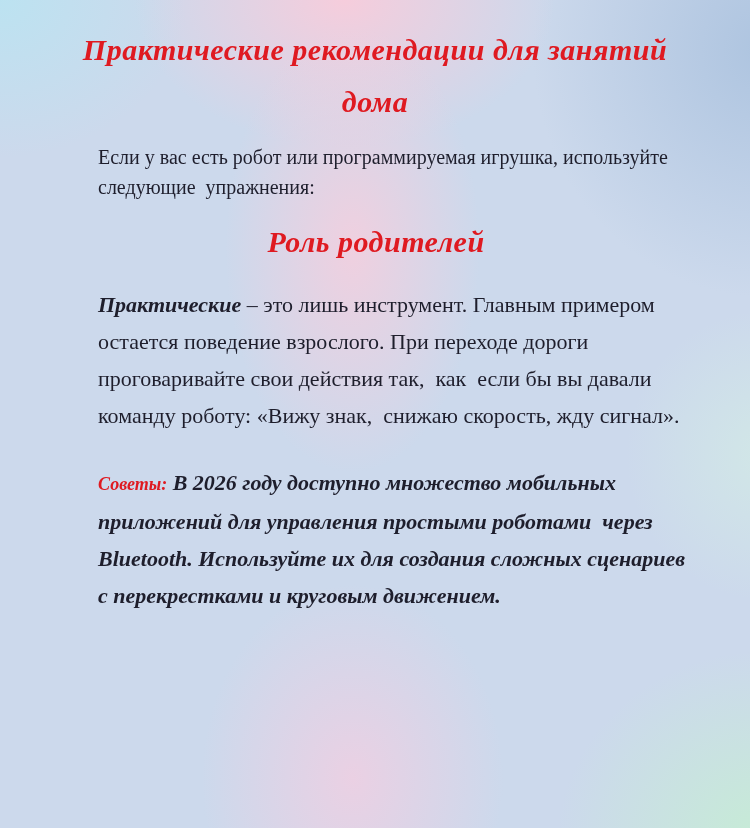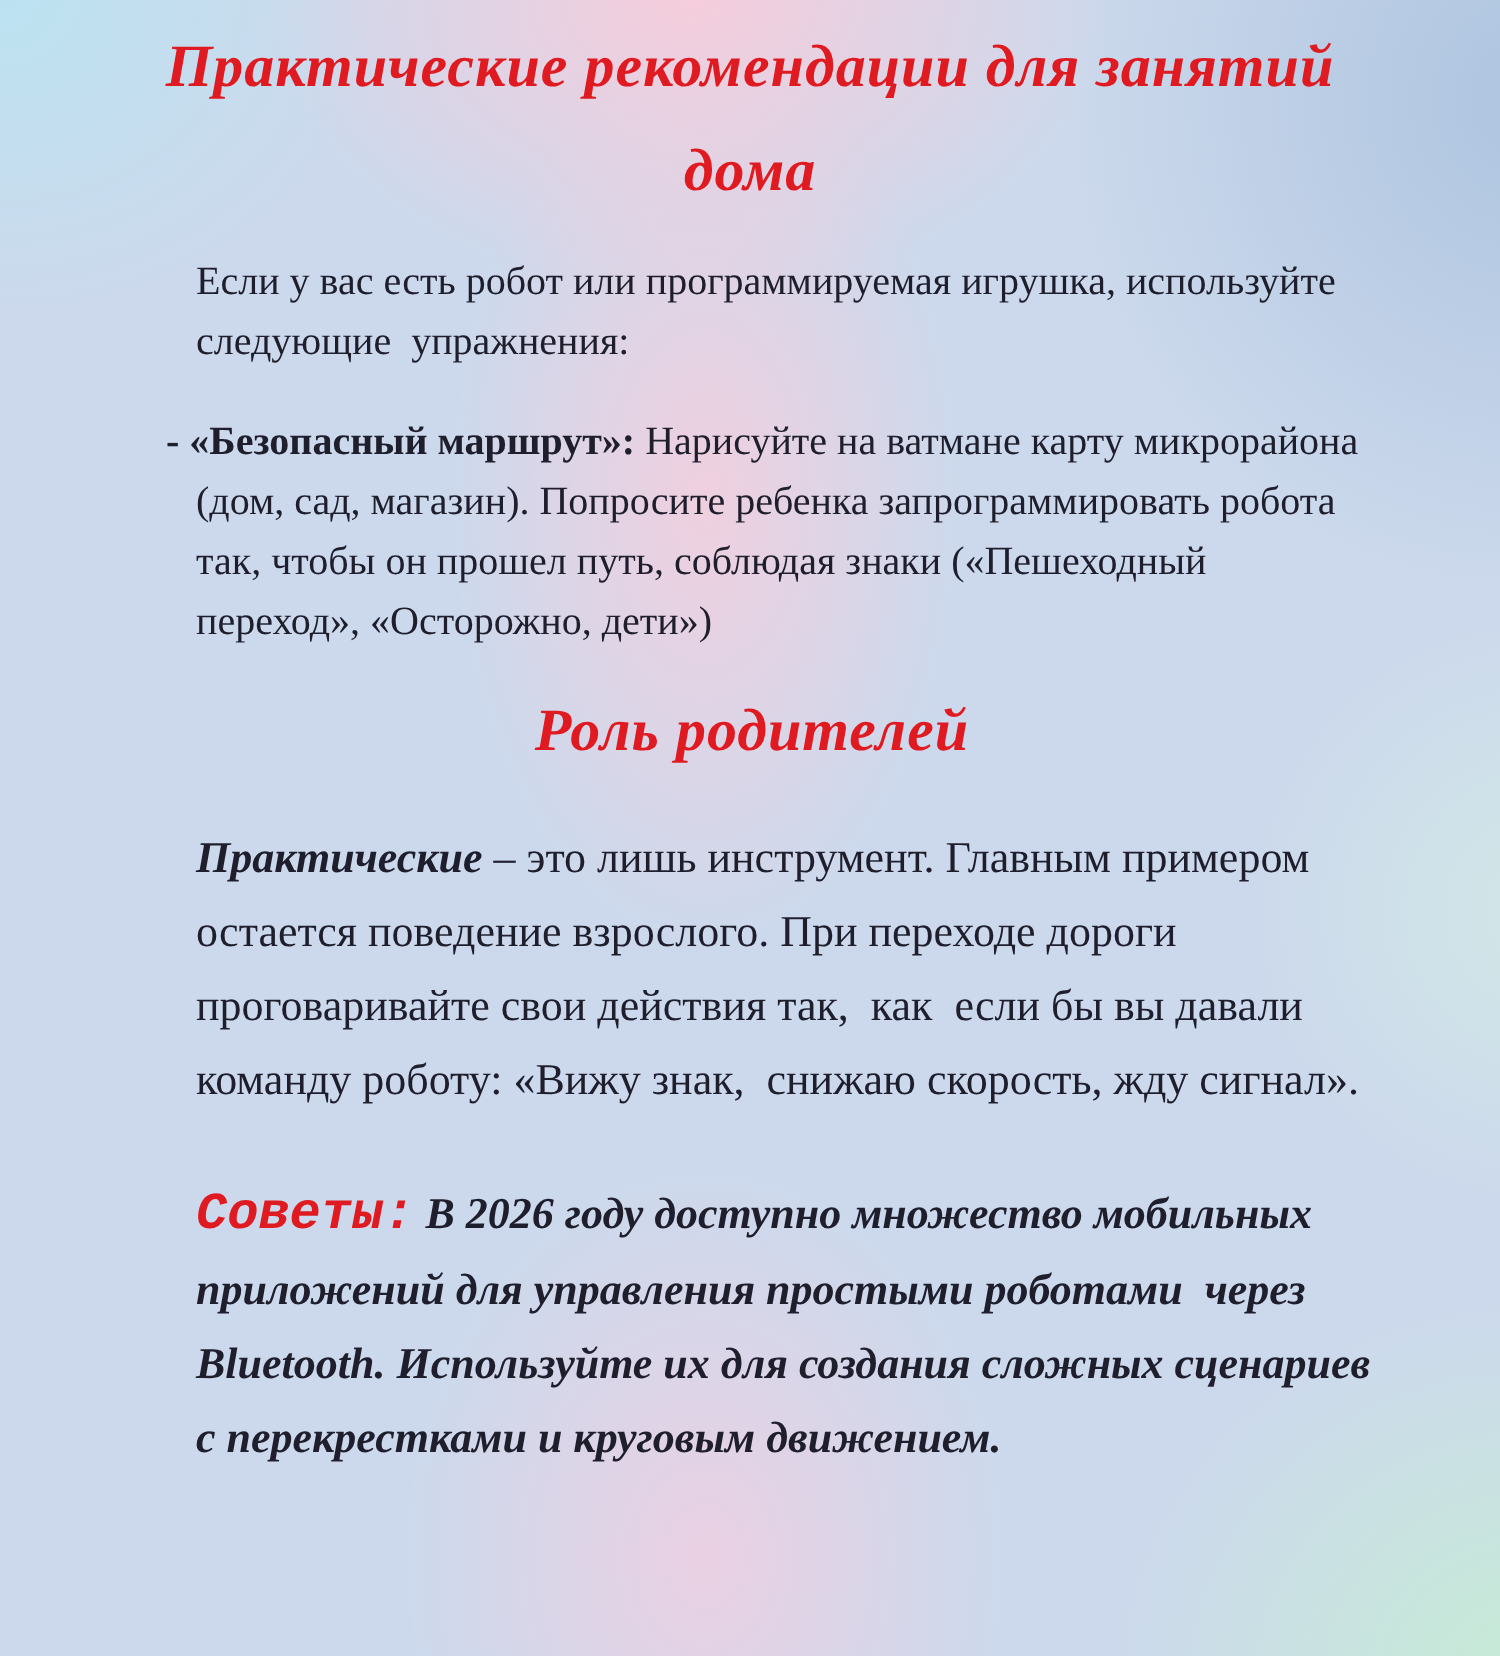--- a/index.html
+++ b/index.html
@@ -16,21 +16,21 @@
       radial-gradient(ellipse 210px 270px at 47% 94%, rgba(242,206,225,0.80), rgba(242,206,225,0) 72%),
       radial-gradient(ellipse 250px 210px at 0% 0%,   rgba(187,227,241,0.95), rgba(187,227,241,0) 75%),
       radial-gradient(ellipse 310px 330px at 102% 6%, rgba(172,195,223,0.95), rgba(172,195,223,0) 75%),
       radial-gradient(ellipse 290px 270px at 102% 102%, rgba(198,236,213,1),  rgba(198,236,213,0) 72%),
       radial-gradient(ellipse 210px 210px at 103% 55%, rgba(210,233,230,0.9), rgba(210,233,230,0) 70%);
   }
   .page { width: 100%; height: 100%; }
 
   h1.page-title {
     margin: 0 0 14px 0;
-    padding-top: 8px;
+    padding-top: 24px;
     text-align: center;
     font-weight: bold;
     font-style: italic;
     font-size: 30px;
     line-height: 52px;
     color: #df1a21;
     letter-spacing: 0.5px;
   }
   h1.page-title span { display: block; }
 
@@ -72,37 +72,36 @@
   }
   .role .lead { font-weight: bold; font-style: italic; }
 
   .tips {
     font-size: 22px;
     line-height: 37px;
     margin-top: 30px !important;
     font-weight: bold;
     font-style: italic;
   }
-  .tips .lead { color: #df1a21; font-size: 26px; font-family: Liberation Mono, monospace; }
+  .tips .lead { color: #df1a21; font-size: 18px; }
 </style>
 </head>
 <body>
 
 <div class="page">
 
   <h1 class="page-title">
     <span>Практические рекомендации для занятий</span>
     <span>дома</span>
   </h1>
 
   <div class="body-text">
 
     <p class="intro"><span>Если у вас есть робот или программируемая игрушка, используйте следующие  упражнения:</span></p>
 
-    <p class="exercise first"><span class="lead">- «Безопасный маршрут»:</span><span> Нарисуйте на ватмане карту микрорайона (дом, сад, магазин). Попросите ребенка запрограммировать робота так, чтобы он прошел путь, соблюдая знаки («Пешеходный переход», «Осторожно, дети»)</span></p>
 
 
     <h2 class="section-heading">Роль родителей</h2>
 
     <p class="role"><span class="lead">Практические</span><span> – это лишь инструмент. Главным примером остается поведение взрослого. При переходе дороги проговаривайте свои действия так,  как  если бы вы давали команду роботу: «Вижу знак,  снижаю скорость, жду сигнал».</span></p>
 
     <p class="tips"><span class="lead">Советы:</span><span> В 2026 году доступно множество мобильных приложений для управления простыми роботами  через Bluetooth. Используйте их для создания сложных сценариев с перекрестками и круговым движением.</span></p>
 
   </div>
 </div>

